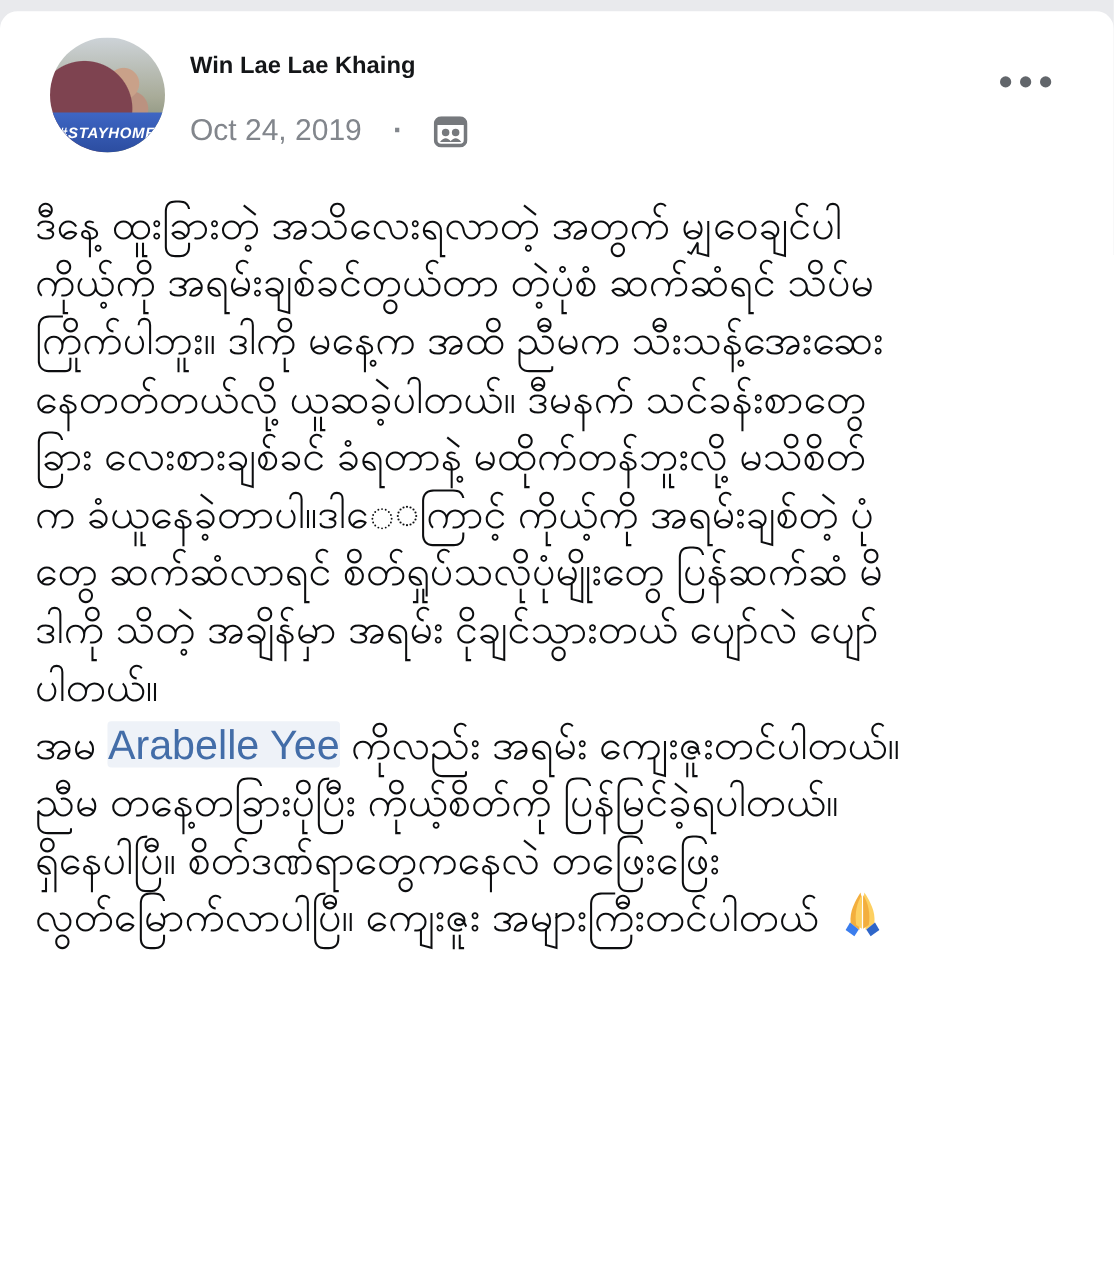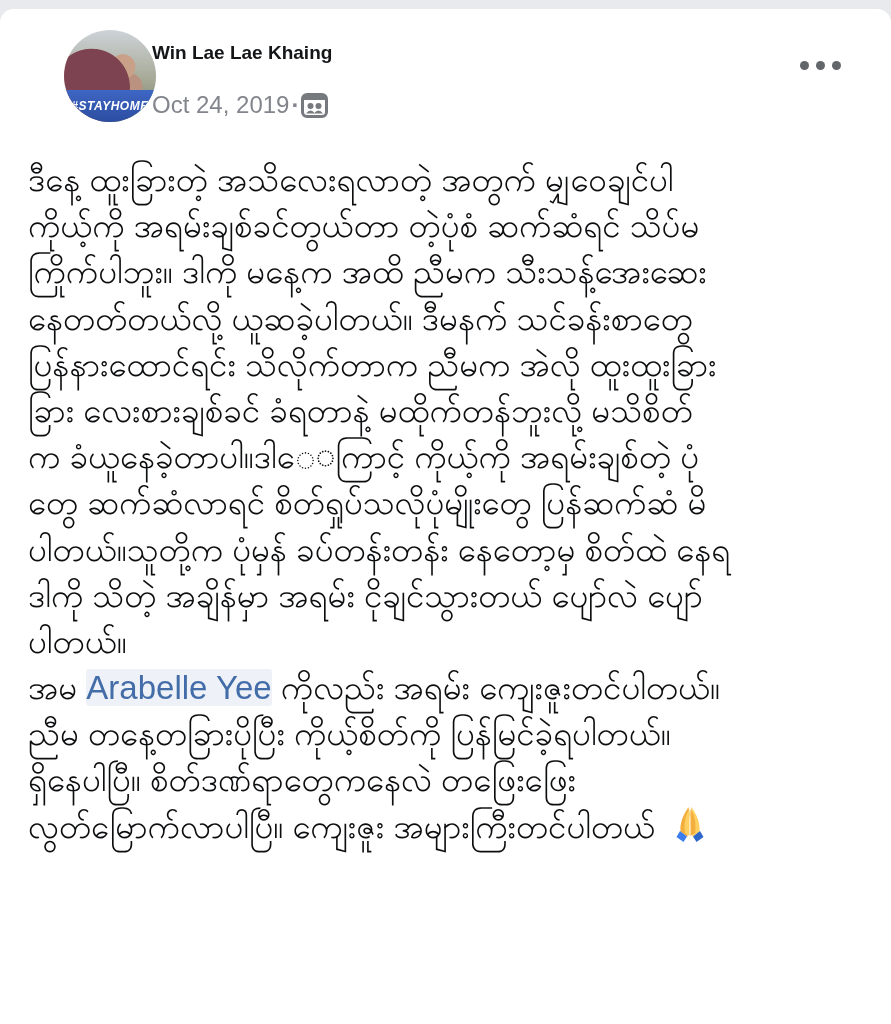--- a/index.html
+++ b/index.html
@@ -23,40 +23,39 @@
     position: absolute; left: 40px; top: 21px;
     width: 92px; height: 92px;
     border-radius: 50%;
     overflow: hidden;
     cursor: pointer;
     background:
       radial-gradient(circle at 30% 62%, #7e4350 0 44%, rgba(0,0,0,0) 45%),
       radial-gradient(circle at 64% 40%, #c9a189 0 15%, rgba(0,0,0,0) 16%),
       radial-gradient(circle at 70% 62%, #bb9280 0 16%, rgba(0,0,0,0) 17%),
       linear-gradient(180deg, #cdd3d8 0%, #a8ab98 52%, #6f7a62 100%);
-    margin-left: 24px;
   }
   .avatar-badge {
     position: absolute; left: 0; right: 0; bottom: 0;
     height: 32px;
     background: linear-gradient(180deg, #3e66c4, #2c4da0);
     color: #ffffff;
     display: flex; align-items: center; justify-content: center;
     font-size: 12px; font-weight: bold; font-style: italic;
     letter-spacing: 0.5px;
   }
   .author-name {
     position: absolute; left: 152px; top: 33px;
     font-size: 19px; font-weight: bold;
     color: #141618;
     cursor: pointer;
   }
   .meta-row {
     position: absolute; left: 152px; top: 82px;
-    display: flex; align-items: center; gap: 2px;
+    display: flex; align-items: center; gap: 25px;
     color: #82868c; font-size: 24px;
     cursor: pointer;
     text-align: center;
   }
   .meta-dot { font-weight: bold; color: #82868c; font-size: 24px; }
   .audience-icon { width: 27px; height: 25px; display: inline-block; }
   .menu-button {
     position: absolute; right: 44px; top: 46px;
     display: flex; gap: 7px; padding: 6px;
     cursor: pointer;
@@ -123,25 +122,23 @@
       <span class="dot"></span>
       <span class="dot"></span>
     </div>
   </div>
 
   <div class="post-body" lang="my">
     <div class="text-line">ဒီနေ့ ထူးခြားတဲ့ အသိလေးရလာတဲ့ အတွက် မျှဝေချင်ပါ</div>
     <div class="text-line">ကိုယ့်ကို အရမ်းချစ်ခင်တွယ်တာ တဲ့ပုံစံ ဆက်ဆံရင် သိပ်မ</div>
     <div class="text-line">ကြိုက်ပါဘူး။ ဒါကို မနေ့က အထိ ညီမက သီးသန့်အေးဆေး</div>
     <div class="text-line">နေတတ်တယ်လို့ ယူဆခဲ့ပါတယ်။ ဒီမနက် သင်ခန်းစာတွေ</div>
-    <div class="text-line">ပြန်နားထောင်ရင်း သိလိုက်တာက ညီမက အဲလို ထူးထူးခြား</div>
     <div class="text-line">ခြား လေးစားချစ်ခင် ခံရတာနဲ့ မထိုက်တန်ဘူးလို့ မသိစိတ်</div>
     <div class="text-line">က ခံယူနေခဲ့တာပါ။ဒါေ◌ကြာင့် ကိုယ့်ကို အရမ်းချစ်တဲ့ ပုံ</div>
     <div class="text-line">တွေ ဆက်ဆံလာရင် စိတ်ရှုပ်သလိုပုံမျိုးတွေ ပြန်ဆက်ဆံ မိ</div>
-    <div class="text-line">ပါတယ်။သူတို့က ပုံမှန် ခပ်တန်းတန်း နေတော့မှ စိတ်ထဲ နေရ</div>
     <div class="text-line">ဒါကို သိတဲ့ အချိန်မှာ အရမ်း ငိုချင်သွားတယ် ပျော်လဲ ပျော်</div>
     <div class="text-line">ပါတယ်။</div>
 
     <div class="text-line">
       <span>အမ </span><span class="mention">Arabelle Yee</span><span> ကိုလည်း အရမ်း ကျေးဇူးတင်ပါတယ်။</span>
     </div>
 
     <div class="text-line">ညီမ တနေ့တခြားပိုပြီး ကိုယ့်စိတ်ကို ပြန်မြင်ခဲ့ရပါတယ်။</div>
     <div class="text-line">ရှိနေပါပြီ။ စိတ်ဒဏ်ရာတွေကနေလဲ တဖြေးဖြေး</div>
 

